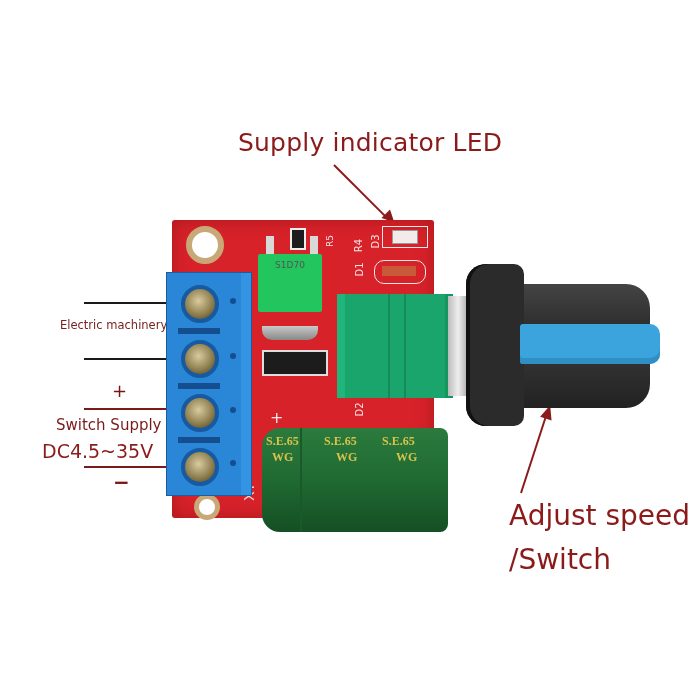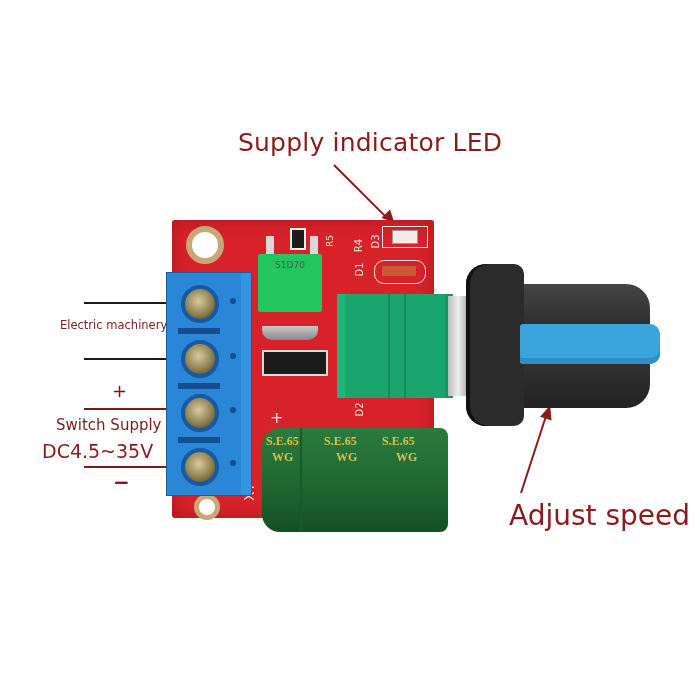--- a/index.html
+++ b/index.html
@@ -56,20 +56,21 @@
 </style>
 </head>
 <body>
 
 <div class="abs label title-label">Supply indicator LED</div>
 <div class="abs arrow-line" style="left:334px;top:164px;width:78px;transform:rotate(45deg);"></div>
 <div class="abs" style="left:384px;top:212px;width:0;height:0;border-left:6px solid transparent;border-right:6px solid transparent;border-top:12px solid #8b1a1a;transform:rotate(-45deg);"></div>
 
 <div class="abs label adjust-label">
   <div>Adjust speed</div>
+  <div>/Switch</div>
 </div>
 <div class="abs arrow-line" style="left:521px;top:492px;width:88px;transform:rotate(-72deg);"></div>
 <div class="abs" style="left:542px;top:405px;width:0;height:0;border-left:6px solid transparent;border-right:6px solid transparent;border-bottom:14px solid #8b1a1a;transform:rotate(18deg);"></div>
 
 <div class="abs wire" style="left:84px;top:302px;width:84px;"></div>
 <div class="abs label em-label">Electric machinery</div>
 <div class="abs wire" style="left:84px;top:358px;width:84px;"></div>
 <div class="abs label plus-sign">+</div>
 <div class="abs wire-red" style="left:84px;top:408px;width:84px;"></div>
 <div class="abs label ps-label">Switch Supply</div>

